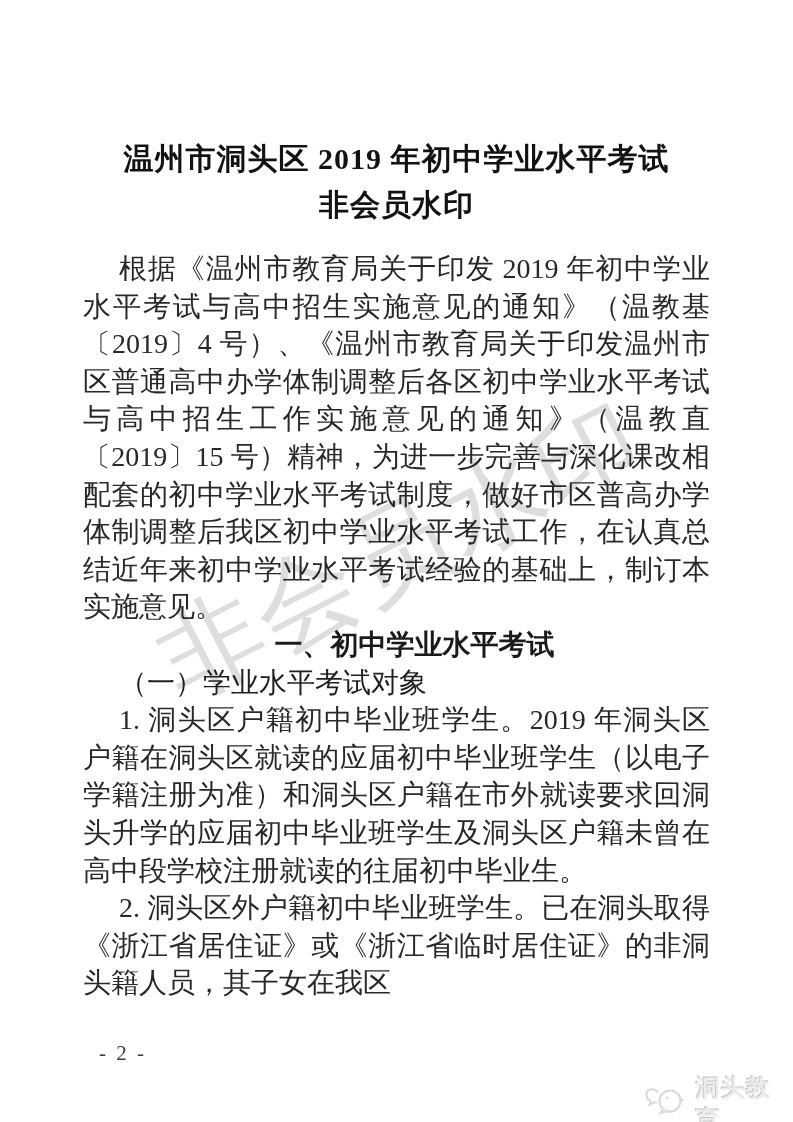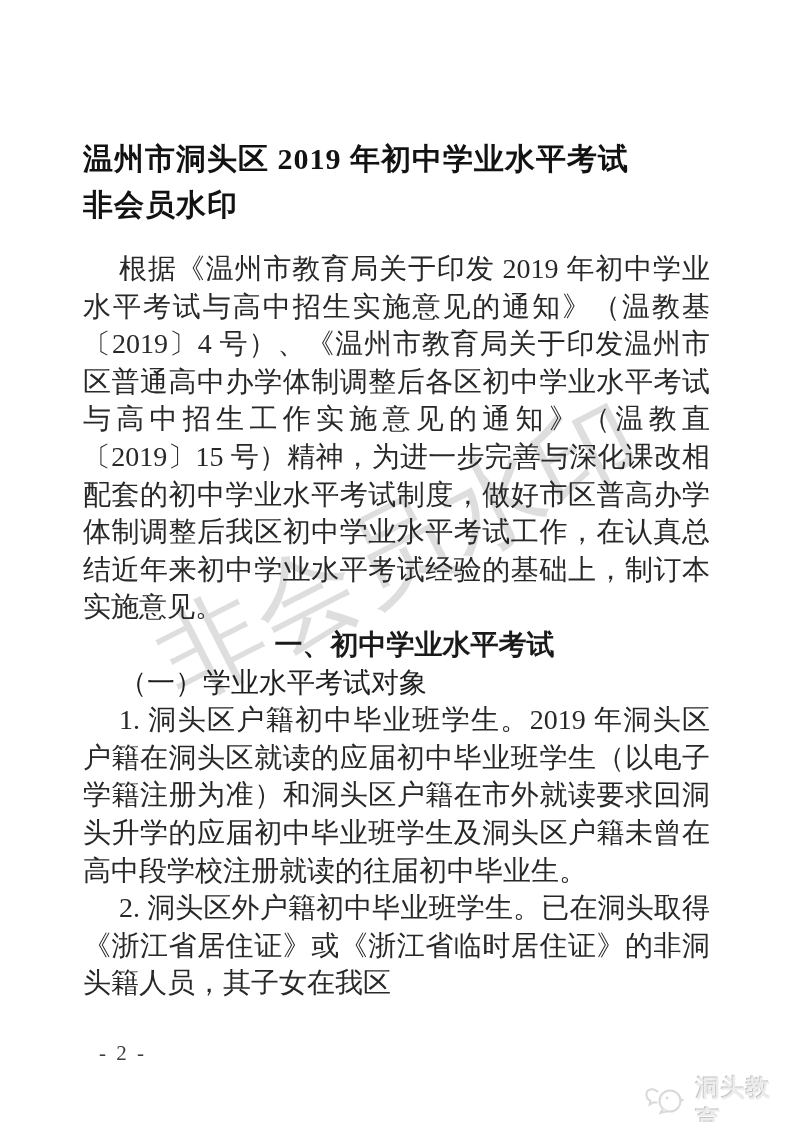--- a/index.html
+++ b/index.html
@@ -29,21 +29,21 @@
     font-family: "Liberation Sans", "DejaVu Sans", sans-serif;
     z-index: 0;
     user-select: none;
   }
 
   .doc-title {
     position: absolute;
     top: 136px;
     left: 83px;
     width: 627px;
-    text-align: left;
+    text-align: center;
     font-weight: bold;
     font-size: 30px;
     line-height: 46px;
     color: #121212;
     letter-spacing: 1px;
     z-index: 1;
   }
 
   .content {
     position: absolute;

